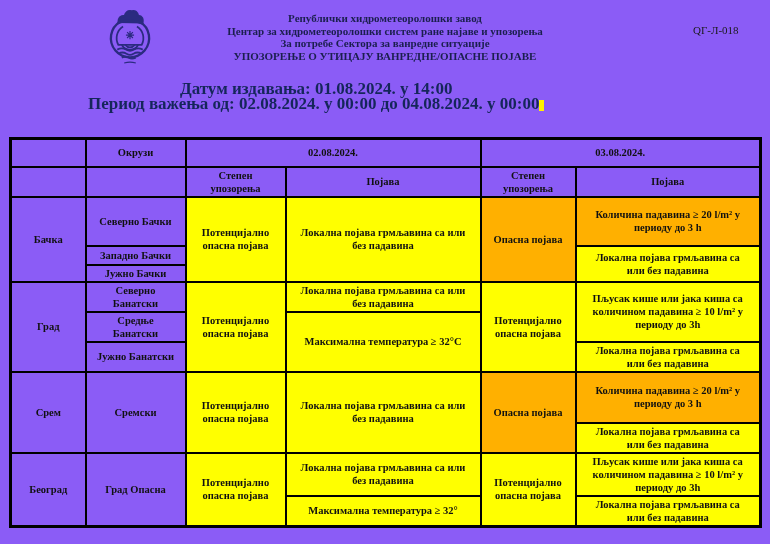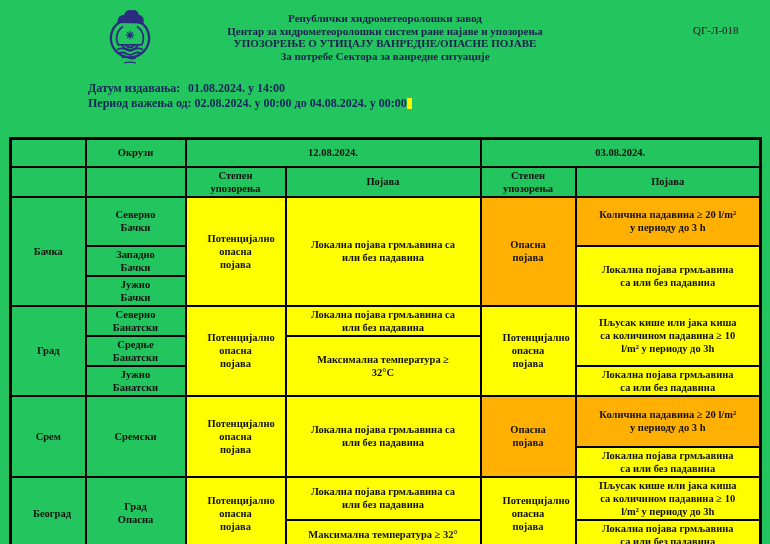--- a/index.html
+++ b/index.html
@@ -1,37 +1,37 @@
 <!DOCTYPE html>
 <html><head>
 <meta charset="utf-8">
 <style>
   html,body{margin:0;padding:0;background:#fff;}
-  #page{position:relative;width:770px;height:544px;background:#22c55e;overflow:hidden;
+  #page{position:relative;width:770px;height:544px;background:#8b5cf6;overflow:hidden;
         font-family:"Liberation Serif", serif;}
 
   
   #logo{position:absolute;left:100px;top:9px;width:60px;height:58px;}
   #head-center{position:absolute;left:120px;top:12px;width:530px;text-align:center;
                color:#1b1f4e;font-weight:bold;font-size:11px;line-height:12.5px;}
   #doc-code{position:absolute;left:653px;top:24px;font-size:11px;color:#1a1a1a;padding-left:40px;}
 
   
   #dates{position:absolute;left:88px;top:81px;color:#15265a;font-weight:bold;
-         font-size:12px;line-height:15px;}
+         font-size:17px;line-height:15px;text-align:center;}
   .date-row{white-space:nowrap;}
   .date-label{display:inline-block;min-width:97px;}
   .cursor-mark{display:inline-block;width:5px;height:11px;vertical-align:-2px;}
 
   
   #warn-table{position:absolute;left:9px;top:137px;border-collapse:collapse;
               table-layout:fixed;width:750px;}
   #warn-table td{border:2px solid #000;text-align:center;vertical-align:middle;
                  font-weight:bold;font-size:10.5px;line-height:13px;color:#111;
-                 padding:1px 21px;overflow:hidden;}
+                 padding:1px 10px;overflow:hidden;}
   #warn-table{border:3px solid #000;}
   .c1{width:75px}.c2{width:100px}.c3{width:100px}.c4{width:195px}.c5{width:95px}.c6{width:185px}
   .rh1{height:28px}.rh2{height:15px}
   .rA{height:49px}.rB{height:19px}.rC{height:14px}
   .rD{height:23px}.rE{height:21px}.rF{height:27px}
   .rG{height:51px}.rH{height:26px}
   .rI{height:43px}.rJ{height:31px}
   .warn{color:#4c3100;margin-left:31px;}
 </style>
 </head>
@@ -58,22 +58,22 @@
       <path d="M28 70 Q36 66 43 70 Q50 74 57 70 Q64 66 72 70" stroke-width="3"></path>
       <path d="M30 77 Q37 73 44 77 Q50 81 56 77 Q63 73 70 77" stroke-width="3"></path>
       <path d="M36 84 Q42 80 48 84 Q53 87 60 84" stroke-width="3"></path>
       <path d="M40 93 Q50 90 60 93" stroke-width="2"></path>
     </g>
   </svg>
 
   <div id="head-center">
     <div>Републички хидрометеоролошки завод</div>
     <div>Центар за хидрометеоролошки систем ране најаве и упозорења</div>
+    <div>За потребе Сектора за ванредне ситуације</div>
     <div>УПОЗОРЕЊЕ О УТИЦАЈУ ВАНРЕДНЕ/ОПАСНЕ ПОЈАВЕ</div>
-    <div>За потребе Сектора за ванредне ситуације</div>
   </div>
 
   <div id="doc-code">QГ-Л-018</div>
 
   <div id="dates">
     <div class="date-row">
       <span class="date-label">Датум издавања:</span>
       <span>01.08.2024. у 14:00</span>
     </div>
     <div class="date-row">
@@ -89,21 +89,21 @@
         <col class="c3">
         <col class="c4">
         <col class="c5">
         <col class="c6">
     </colgroup>
 
     <tbody>
         <tr class="rh1">
       <td></td>
       <td>Окрузи</td>
-      <td colspan="2">12.08.2024.</td>
+      <td colspan="2">02.08.2024.</td>
       <td colspan="2">03.08.2024.</td>
     </tr>
     <tr class="rh2">
       <td></td>
       <td></td>
       <td>Степен упозорења</td>
       <td>Појава</td>
       <td>Степен упозорења</td>
       <td>Појава</td>
     </tr>

